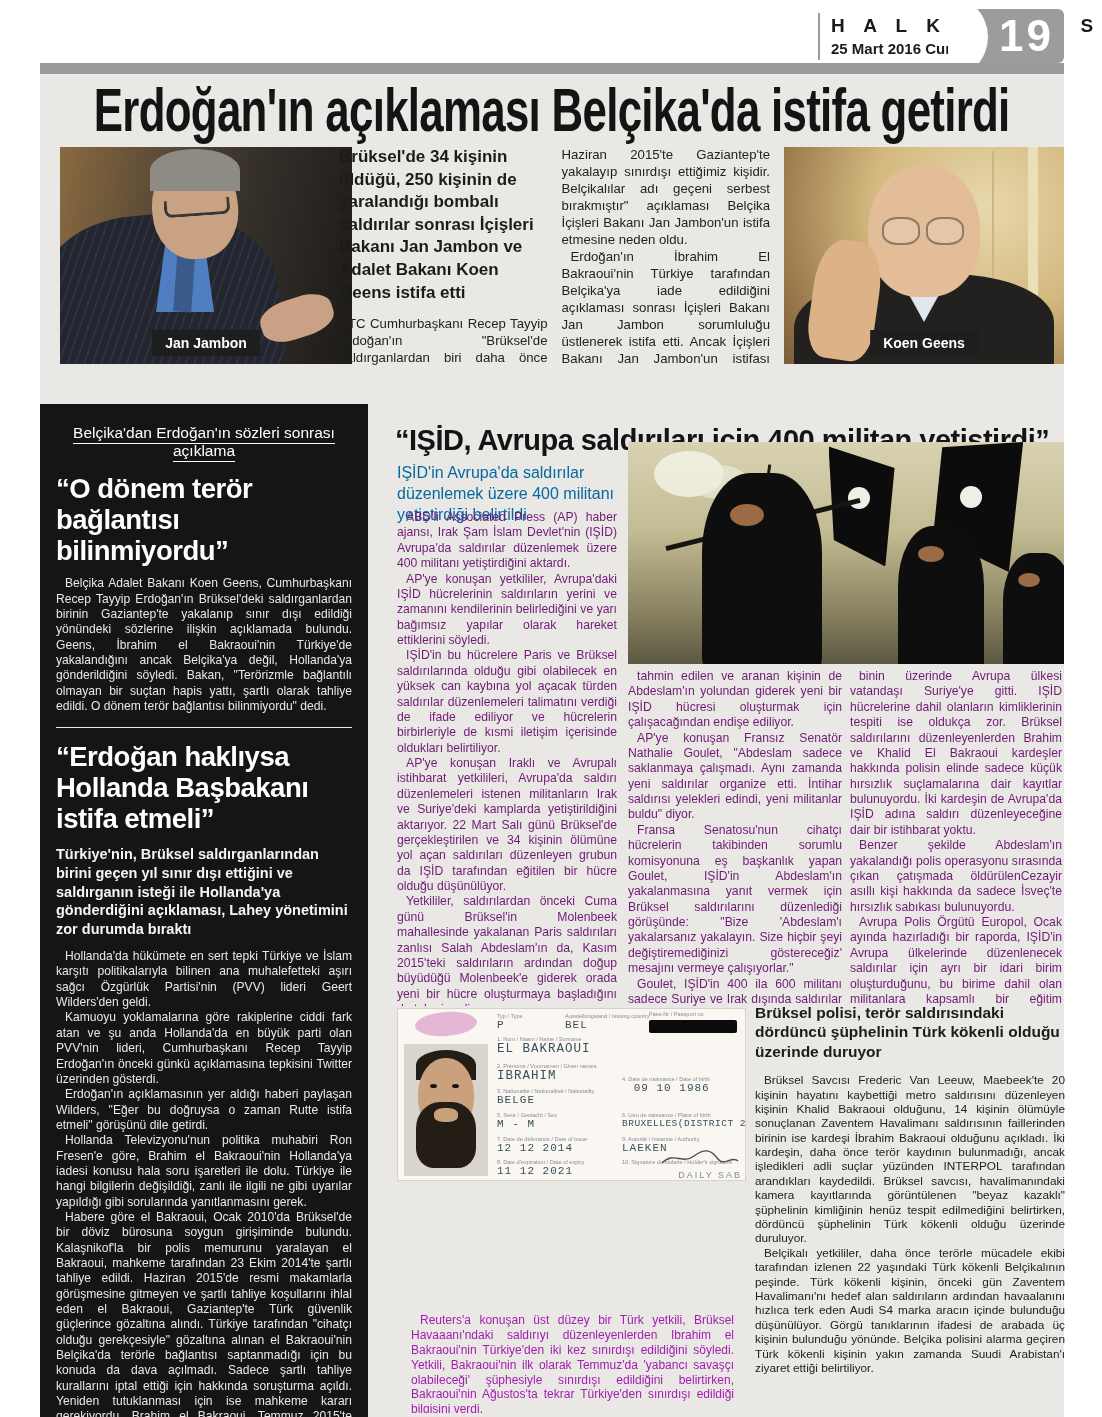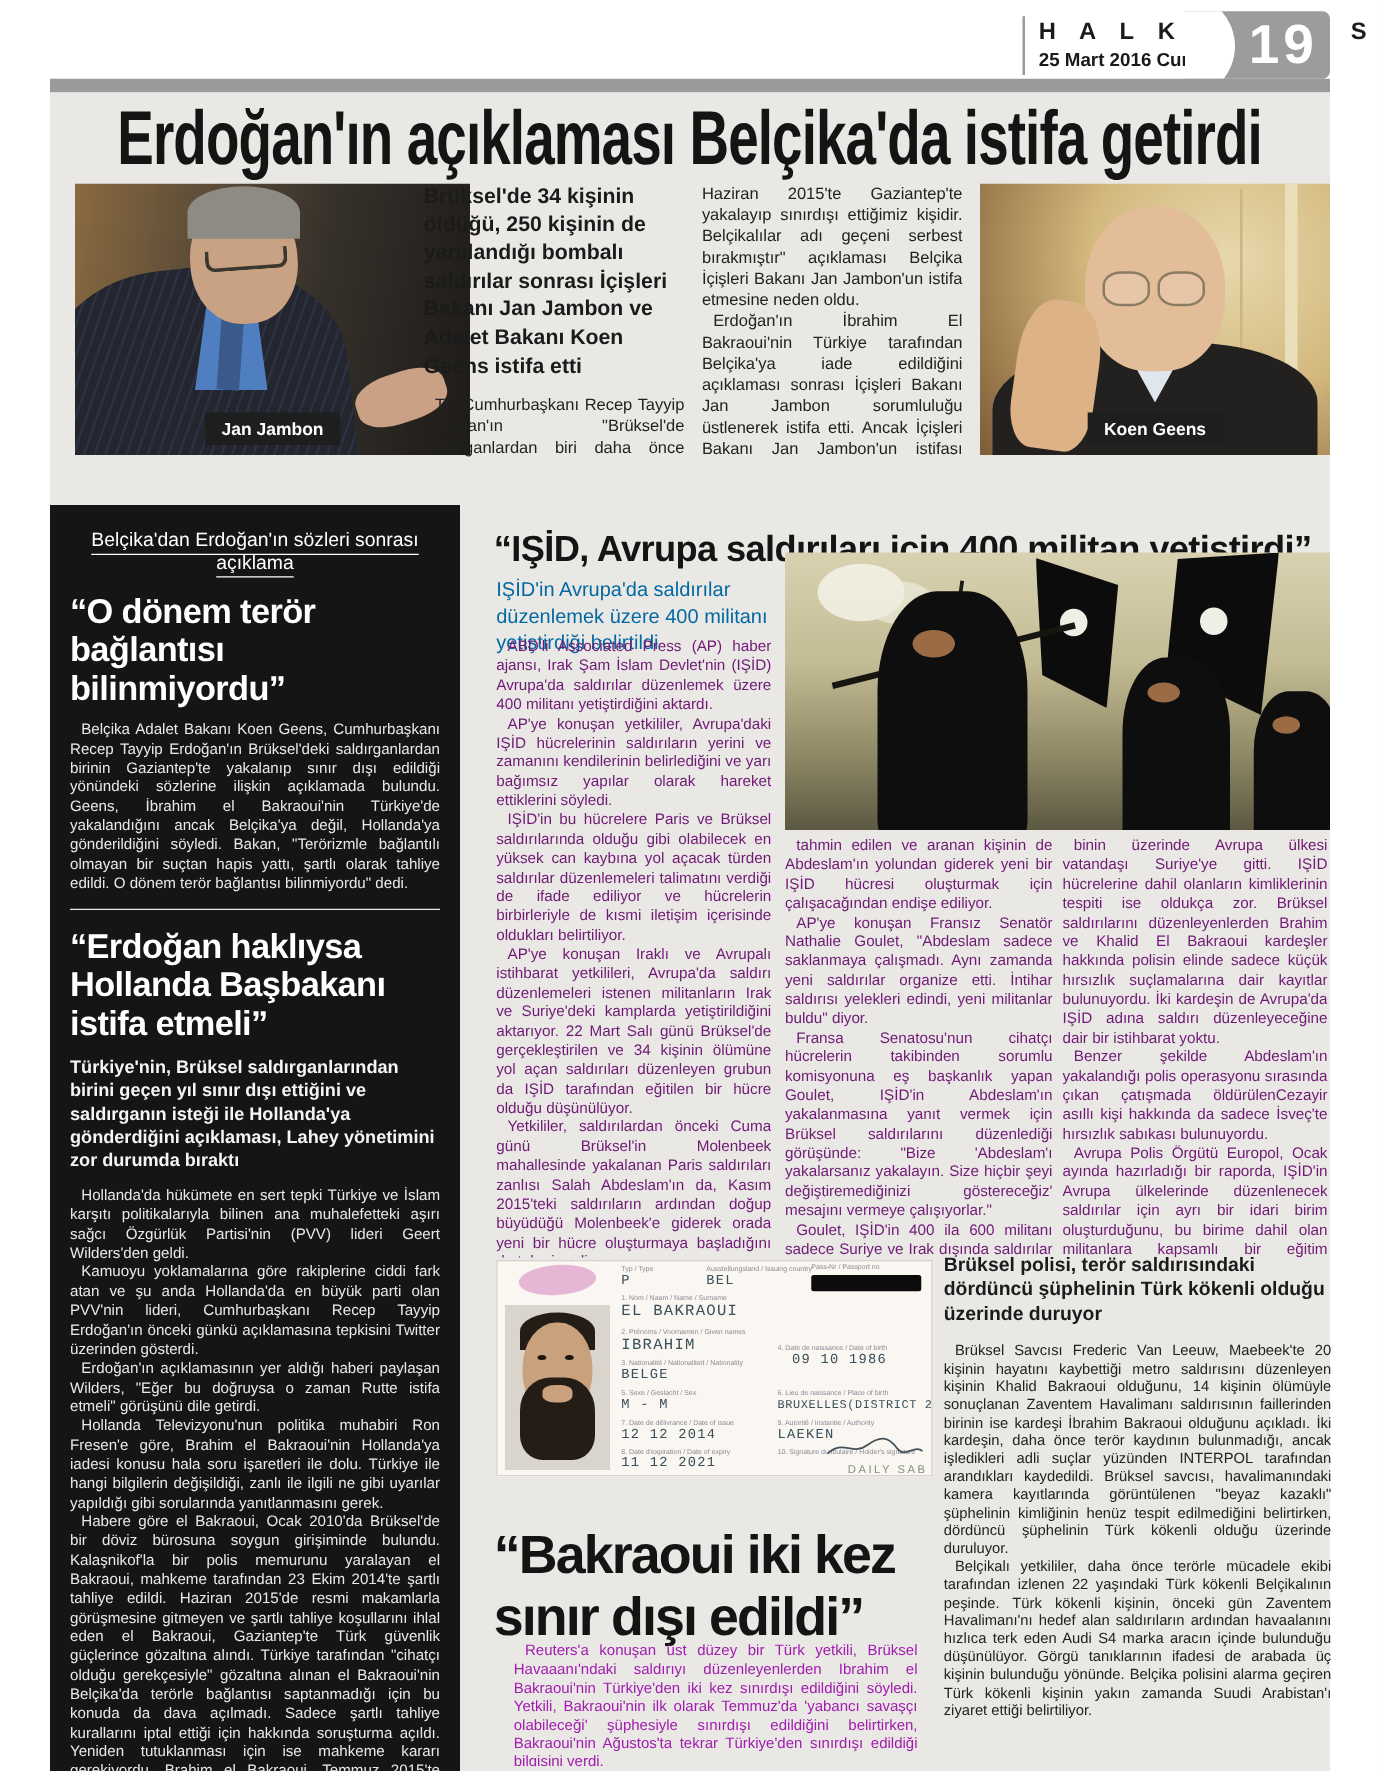--- a/index.html
+++ b/index.html
@@ -21,21 +21,21 @@
   
   .main-headline{position:absolute;left:46px;top:79px;width:1012px;height:64px;overflow:visible;}
   .main-headline .inner{display:block;width:139%;transform:scaleX(0.719);transform-origin:0 0;
        font-size:61px;font-weight:bold;line-height:1.02;letter-spacing:-1px;color:#141414;
        text-align:center;white-space:nowrap;}
 
   
   .photo{position:absolute;overflow:hidden;}
   .photo .cap{position:absolute;bottom:8px;left:50%;transform:translateX(-50%);
       background:#1e1e1e;color:#fff;font-size:14px;font-weight:bold;padding:5px 13px;white-space:nowrap;}
-  .photo-jambon{left:60px;top:147px;width:316px;height:217px;
+  .photo-jambon{left:60px;top:147px;width:292px;height:217px;
       background:linear-gradient(100deg,#8a6a40 0%,#5d4c38 30%,#35302a 60%,#1d1b18 100%);}
   .pj-body{position:absolute;left:-20px;bottom:-40px;width:240px;height:190px;border-radius:40% 45% 0 0;
       background:repeating-linear-gradient(115deg,#23262e 0 6px,#2c3040 6px 8px);transform:rotate(-6deg);}
   .pj-shirt{position:absolute;left:96px;bottom:52px;width:58px;height:86px;background:#4f7fc0;
       clip-path:polygon(20% 0,80% 0,100% 100%,0 100%);}
   .pj-tie{position:absolute;left:116px;bottom:52px;width:18px;height:80px;background:#3a5a8c;transform:rotate(4deg);}
   .pj-head{position:absolute;left:92px;top:8px;width:86px;height:104px;border-radius:50% 50% 46% 46%;
       background:#c9a183;transform:rotate(-4deg);}
   .pj-hair{position:absolute;left:90px;top:2px;width:90px;height:42px;border-radius:50% 50% 0 0;background:#8e8a84;}
   .pj-glasses{position:absolute;left:104px;top:52px;width:60px;height:14px;border-bottom:3px solid #3c3630;
@@ -297,21 +297,20 @@
     </div>
     <div class="pp-field" style="left:225px;top:151px;">
       <div class="lbl">10. Signature du titulaire / Holder's signature</div>
     </div>
     <svg class="pp-sign" width="80" height="18" viewBox="0 0 80 18">
       <path d="M2 14 C 14 2, 22 16, 34 7 S 52 2, 58 10 S 72 6, 78 12" fill="none" stroke="#44505a" stroke-width="1.4"></path>
     </svg>
     <div class="pp-watermark">DAILY SAB</div>
   </figure>
 
-  <h2 class="bak-h2">“Bakraoui iki kez sınır dışı edildi”</h2>
   <div class="bak-body">
     <p>Reuters'a konuşan üst düzey bir Türk yetkili, Brüksel Havaaanı'ndaki saldırıyı düzenleyenlerden Ibrahim el Bakraoui'nin Türkiye'den iki kez sınırdışı edildiğini söyledi. Yetkili, Bakraoui'nin ilk olarak Temmuz'da 'yabancı savaşçı olabileceği' şüphesiyle sınırdışı edildiğini belirtirken,  Bakraoui'nin Ağustos'ta tekrar Türkiye'den sınırdışı edildiği bilgisini verdi.</p>
     <p>Ajansın haberinde ikinci sınırdışı işleminde Bakraoui'nin hangi ülkeye gönderildiği konusundan ise bilgi yer almadı.</p>
   </div>
 
   <section class="fourth">
     <p class="fourth-intro">Brüksel polisi, terör saldırısındaki dördüncü şüphelinin Türk kökenli olduğu üzerinde duruyor</p>
     <p class="body">Brüksel Savcısı Frederic Van Leeuw, Maebeek'te 20 kişinin hayatını kaybettiği metro saldırısını düzenleyen kişinin Khalid Bakraoui olduğunu, 14 kişinin ölümüyle sonuçlanan Zaventem Havalimanı saldırısının faillerinden birinin ise kardeşi İbrahim Bakraoui olduğunu açıkladı. İki kardeşin, daha önce terör kaydının bulunmadığı, ancak işledikleri adli suçlar yüzünden INTERPOL tarafından arandıkları kaydedildi. Brüksel savcısı, havalimanındaki kamera kayıtlarında görüntülenen "beyaz kazaklı" şüphelinin kimliğinin henüz tespit edilmediğini belirtirken, dördüncü şüphelinin Türk kökenli olduğu üzerinde duruluyor.</p>
     <p class="body">Belçikalı yetkililer, daha önce terörle mücadele ekibi tarafından izlenen 22 yaşındaki Türk kökenli Belçikalının peşinde. Türk kökenli kişinin, önceki gün Zaventem Havalimanı'nı hedef alan saldırıların ardından havaalanını hızlıca terk eden Audi S4 marka aracın içinde bulunduğu düşünülüyor. Görgü tanıklarının ifadesi de arabada üç kişinin bulunduğu yönünde. Belçika polisini alarma geçiren Türk kökenli kişinin yakın zamanda Suudi Arabistan'ı ziyaret ettiği belirtiliyor.</p>
   </section>

